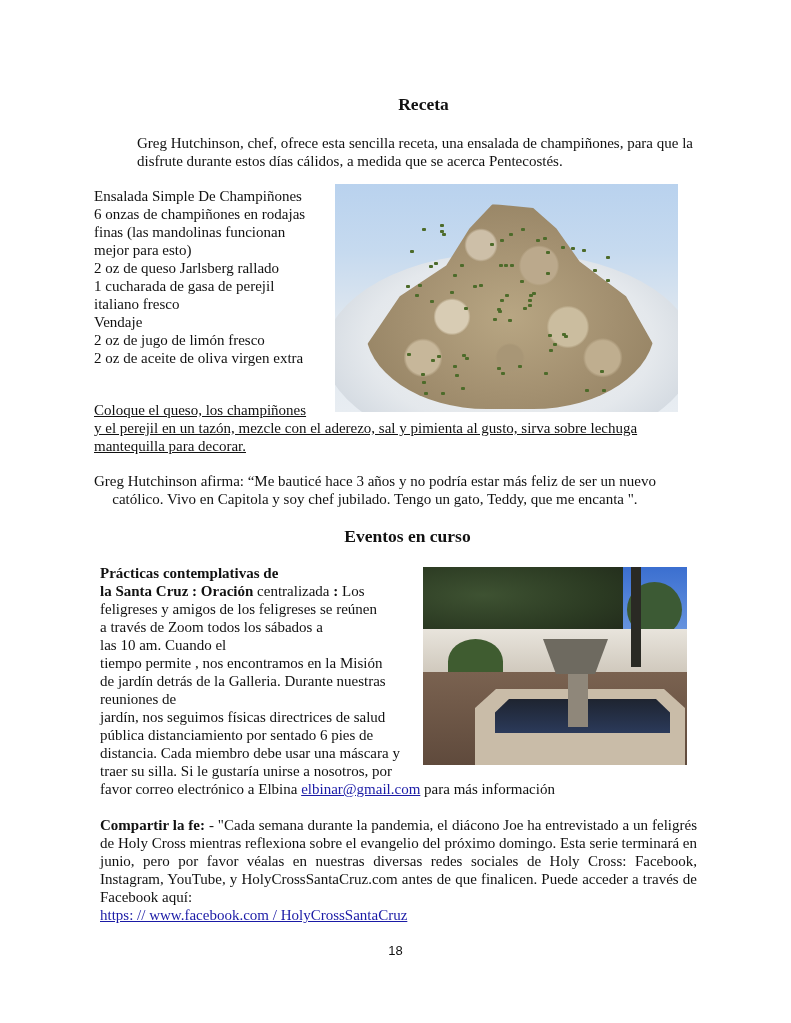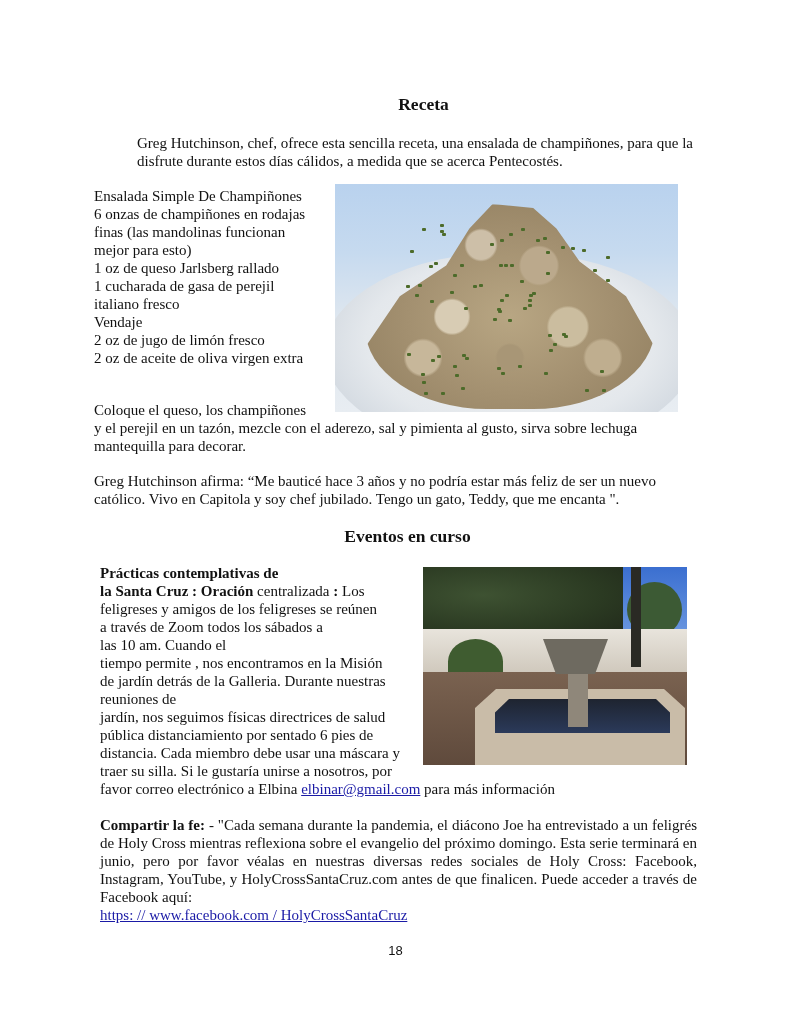--- a/index.html
+++ b/index.html
@@ -87,21 +87,21 @@
 <div class="abs p" style="left:94px; top:134px;margin-left:43px;">
   <span class="line">Greg Hutchinson, chef, ofrece esta sencilla receta, una ensalada de champiñones, para que la</span>
   <span class="line">disfrute durante estos días cálidos, a medida que se acerca Pentecostés.</span>
 </div>
 
 <div class="abs p" style="left:94px; top:187px;">
   <span class="line">Ensalada Simple De Champiñones</span>
   <span class="line">6 onzas de champiñones en rodajas</span>
   <span class="line">finas (las mandolinas funcionan</span>
   <span class="line">mejor para esto)</span>
-  <span class="line">1 oz de queso Jarlsberg rallado</span>
+  <span class="line">2 oz de queso Jarlsberg rallado</span>
   <span class="line">1 cucharada de gasa de perejil</span>
   <span class="line">italiano fresco</span>
   <span class="line">Vendaje</span>
   <span class="line">2 oz de jugo de limón fresco</span>
   <span class="line">2 oz de aceite de oliva virgen extra</span>
 </div>
 
 <div class="abs food" title="Ensalada de champiñones en un plato blanco">
   <div class="plate"></div>
   <div class="salad"></div>
@@ -172,27 +172,27 @@
       <div class="herb" style="left: 118.364px; top: 90.3288px;"></div>
       <div class="herb" style="left: 236.016px; top: 63.23px;"></div>
       <div class="herb" style="left: 104.562px; top: 40.1538px;"></div>
       <div class="herb" style="left: 201.041px; top: 54.6804px;"></div>
       <div class="herb" style="left: 154.711px; top: 58.5384px;"></div>
       <div class="herb" style="left: 170.387px; top: 110.493px;"></div>
       <div class="herb" style="left: 71.7734px; top: 168.569px;"></div>
     </div>
 </div>
 
-<div class="abs p" style="left:94px; top:401px;">
+<div class="abs p" style="left:94px; top:401px;text-decoration:underline;">
   <span class="line">Coloque el queso, los champiñones</span>
   <span class="line">y el perejil en un tazón, mezcle con el aderezo, sal y pimienta al gusto, sirva sobre lechuga</span>
   <span class="line">mantequilla para decorar.</span>
 </div>
 
-<div class="abs p" style="left:94px; top:472px;">
+<div class="abs p" style="left:94px; top:472px;text-align:center;">
   <span class="line">Greg Hutchinson afirma: “Me bauticé hace 3 años y no podría estar más feliz de ser un nuevo</span>
   <span class="line">católico. Vivo en Capitola y soy chef jubilado. Tengo un gato, Teddy, que me encanta ".</span>
 </div>
 
 <div class="abs h1" style="top:526px;padding-left:12px;">Eventos en curso</div>
 
 <div class="abs p" style="left:100px; top:564px;">
   <span class="line"><b>Prácticas contemplativas de</b></span>
   <span class="line"><b>la Santa Cruz : Oración</b><span> centralizada </span><b>:</b><span> Los</span></span>
   <span class="line">feligreses y amigos de los feligreses se reúnen</span>

